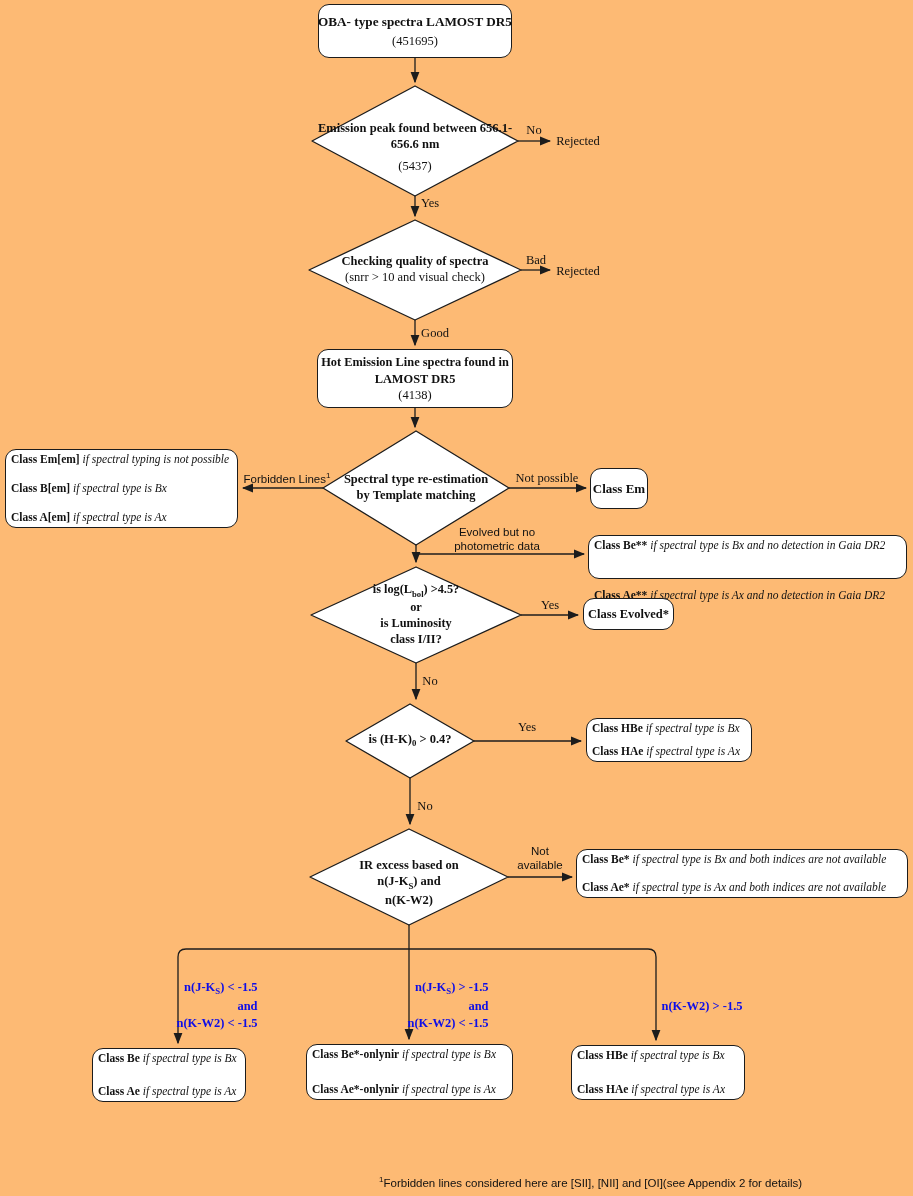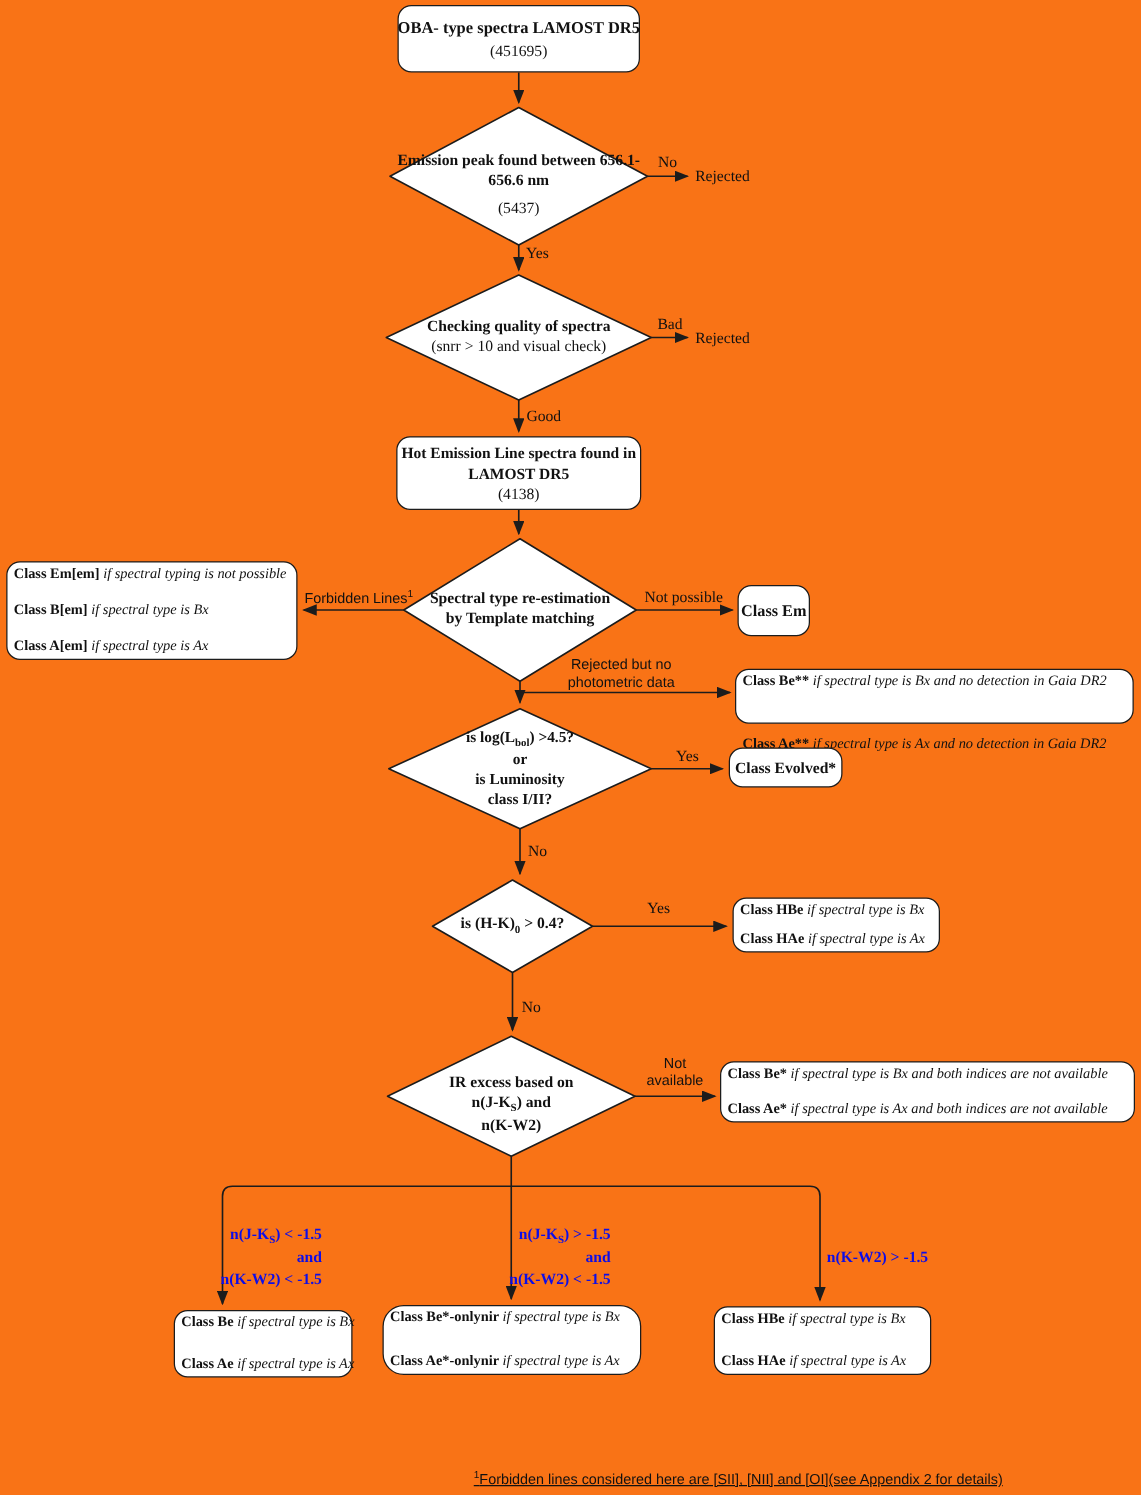--- a/index.html
+++ b/index.html
@@ -1,17 +1,17 @@
 <!DOCTYPE html>
 <html><head>
 <meta charset="utf-8">
 <style>
   html,body{margin:0;padding:0;background:#fff;}
   #canvas{
-    position:relative;width:913px;height:1196px;background:#f97316;
+    position:relative;width:913px;height:1196px;background:#fdba74;
     font-family:"Liberation Serif",serif;color:#111;overflow:hidden;
   }
   svg.wires{position:absolute;left:0;top:0;width:913px;height:1196px;}
   .node{
     position:absolute;box-sizing:border-box;background:#fff;
     border:1.4px solid #1c1c1c;border-radius:11px;
     display:flex;flex-direction:column;justify-content:center;align-items:center;
     text-align:center;
   }
   .node .title{font-weight:bold;font-size:13px;line-height:1.35;white-space:nowrap;}
@@ -29,21 +29,21 @@
   .lbl{
     position:absolute;transform:translate(-50%,-50%);
     font-size:12.5px;white-space:nowrap;text-align:center;line-height:1.2;
   }
   .sans{font-family:"Liberation Sans",sans-serif;font-size:11.5px;}
   .blue{color:#0D0DE8;font-weight:bold;font-size:12.5px;line-height:1.32;text-align:right;}
   sub{font-size:0.7em;}
   sup{font-size:0.7em;}
   .footnote{
     position:absolute;left:379px;top:1175px;white-space:nowrap;
-    font-family:"Liberation Sans",sans-serif;font-size:11.5px;color:#111;text-decoration:underline;
+    font-family:"Liberation Sans",sans-serif;font-size:11.5px;color:#111;
   }
 </style>
 </head>
 <body>
 
 <div id="canvas">
 
   <svg class="wires">
     <defs>
       <marker id="ah" markerWidth="9" markerHeight="7" refX="8" refY="3.5" orient="auto">
@@ -119,21 +119,21 @@
     <div class="title">Class Em</div>
   </div>
 
   <div class="node outbox" style="left:5px;top:449px;width:233px;height:79px;">
     <div class="bline"><span class="b">Class Em[em]</span><span class="i"> if spectral typing is not possible</span></div>
     <div class="bline"><span class="b">Class B[em]</span><span class="i"> if spectral type is Bx</span></div>
     <div class="bline"><span class="b">Class A[em]</span><span class="i"> if spectral type is Ax</span></div>
   </div>
 
   <div class="lbl sans" style="left:497px;top:540px;">
-    <div>Rejected but no</div>
+    <div>Evolved but no</div>
     <div>photometric data</div>
   </div>
 
   <div class="node outbox" style="left:588px;top:535px;width:319px;height:44px;gap:35px;">
     <div class="bline"><span class="b">Class Be**</span><span class="i"> if spectral type is Bx and no detection in Gaia DR2</span></div>
     <div class="bline"><span class="b">Class Ae**</span><span class="i"> if spectral type is Ax and no detection in Gaia DR2</span></div>
   </div>
 
   <div class="dtext" style="left:416px;top:615px;font-size:12.3px;">
     <div><span>is log(L</span><sub>bol</sub><span>) &gt;4.5?</span></div>
@@ -181,25 +181,25 @@
   </div>
   <div class="lbl blue" style="left:448px;top:1005px;">
     <div><span>n(J-K</span><sub>S</sub><span>) &gt; -1.5</span></div>
     <div>and</div>
     <div>n(K-W2) &lt; -1.5</div>
   </div>
   <div class="lbl blue" style="left:702px;top:1006px;">
     <div>n(K-W2) &gt; -1.5</div>
   </div>
 
-  <div class="node outbox" style="left:92px;top:1048px;width:143px;height:54px;margin-left:47px;">
+  <div class="node outbox" style="left:92px;top:1048px;width:154px;height:54px;">
     <div class="bline"><span class="b">Class Be</span><span class="i"> if spectral type is Bx</span></div>
     <div class="bline"><span class="b">Class Ae</span><span class="i"> if spectral type is Ax</span></div>
   </div>
-  <div class="node outbox" style="left:306px;top:1044px;width:207px;height:56px;border-radius:17px;">
+  <div class="node outbox" style="left:306px;top:1044px;width:207px;height:56px;">
     <div class="bline"><span class="b">Class Be*-onlynir</span><span class="i"> if spectral type is Bx</span></div>
     <div class="bline"><span class="b">Class Ae*-onlynir</span><span class="i"> if spectral type is Ax</span></div>
   </div>
   <div class="node outbox" style="left:571px;top:1045px;width:174px;height:55px;">
     <div class="bline"><span class="b">Class HBe</span><span class="i"> if spectral type is Bx</span></div>
     <div class="bline"><span class="b">Class HAe</span><span class="i"> if spectral type is Ax</span></div>
   </div>
 
   <div class="footnote"><sup>1</sup><span>Forbidden lines considered here are [SII], [NII] and [OI](see Appendix 2 for details)</span></div>
 

